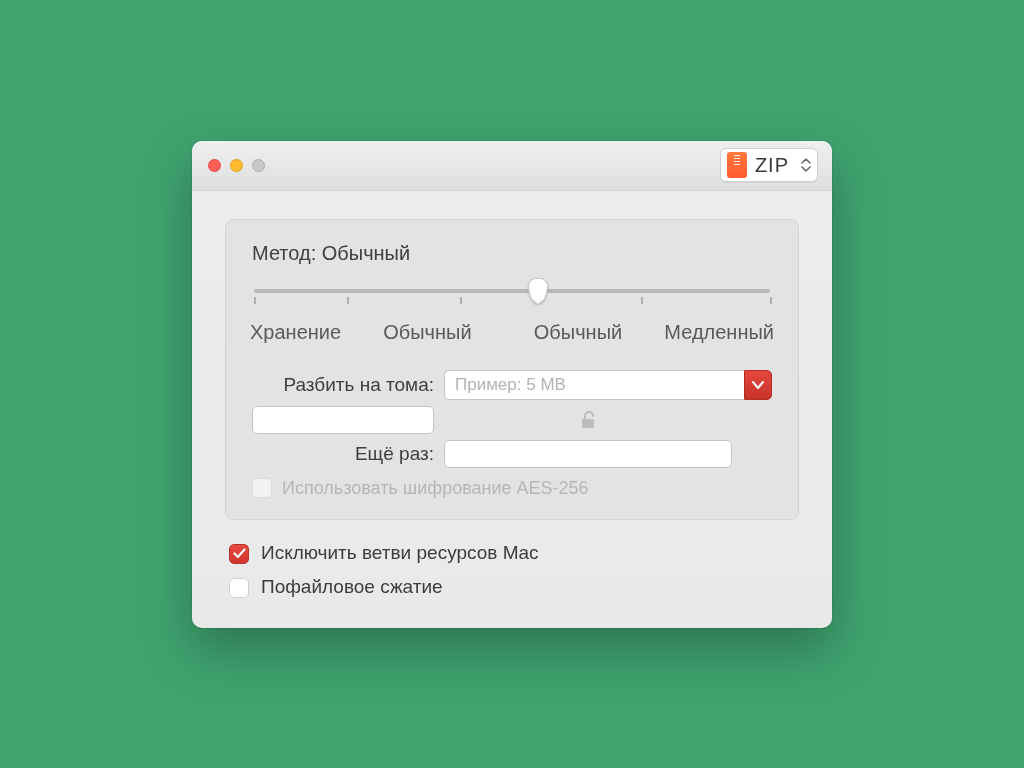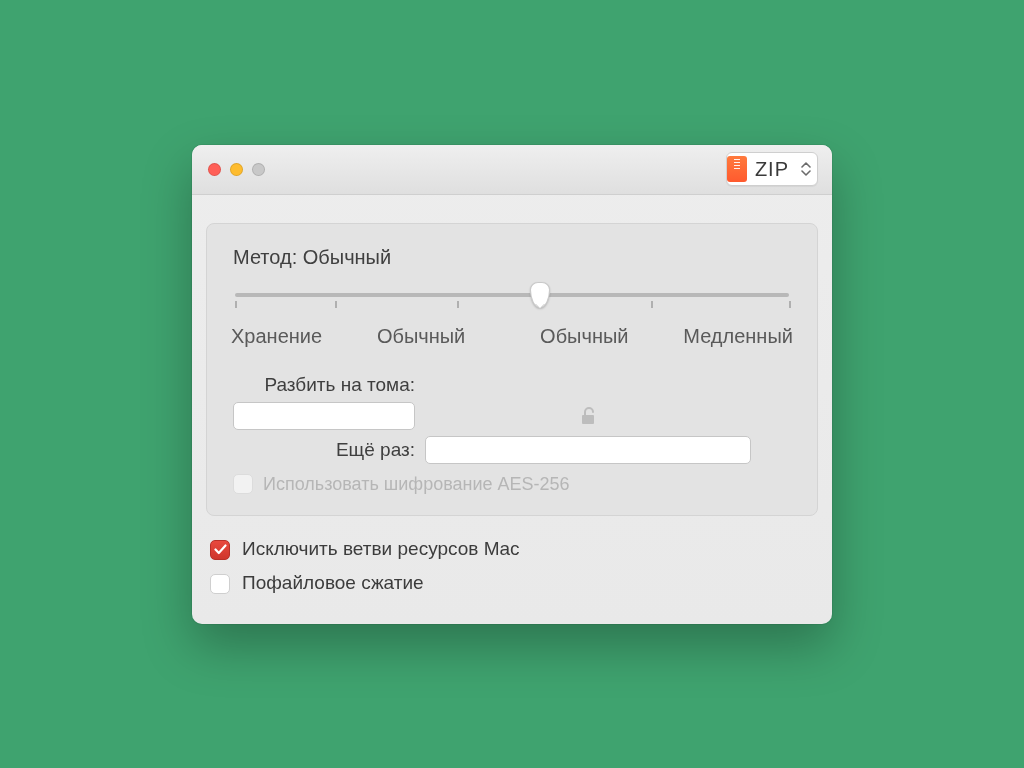--- a/index.html
+++ b/index.html
@@ -37,42 +37,42 @@
   .dot.yellow { background: #febc2e; }
   .dot.green  { background: #c8c8c8; }
 
   .format-chip {
     display: flex;
     align-items: center;
     gap: 8px;
     background: #ffffff;
     border: 1px solid #cfcfcf;
     border-radius: 6px;
-    padding: 3px 6px 3px 0;
+    padding: 3px 6px 3px 6px;
     box-shadow: 0 1px 1px rgba(0,0,0,0.06);
   }
   .format-chip .file-icon {
     width: 20px; height: 26px;
     background: linear-gradient(#ff7a3d, #ff5a2e);
     border-radius: 3px;
     position: relative;
   }
   .format-chip .file-icon::after {
     content: ""; position: absolute;
     top: 3px; left: 50%; transform: translateX(-50%);
     width: 6px; height: 10px;
     background:
       repeating-linear-gradient(#fff 0 1.5px, transparent 1.5px 3px);
     opacity: .9;
   }
   .format-chip .label { font-size: 20px; letter-spacing: 1px; color: #3a3a3a; }
   .format-chip .stepper { display: flex; flex-direction: column; margin-left: 4px; }
   .format-chip .stepper svg { display: block; }
 
-  .content { padding: 28px 14px 30px; }
+  .content { padding: 28px 33px 30px; }
 
   .panel {
     background: #e3e3e3;
     border: 1px solid #d4d4d4;
     border-radius: 8px;
     padding: 22px 26px 20px;
   }
 
   .method-label { font-size: 20px; color: #404040; margin-bottom: 18px; }
 
@@ -189,20 +189,28 @@
         <span>Хранение</span>
         <span>Обычный</span>
         <span>Обычный</span>
         <span>Медленный</span>
       </div>
 
       <div class="form">
 
         <div class="row">
           <div class="lab">Разбить на тома:</div>
+          <div class="combo" style="grid-column: 2 / span 2;">
+            <input type="text" placeholder="Пример: 5 MB" style="">
+            <div class="drop">
+              <svg width="12" height="10" viewBox="0 0 12 10">
+                  <path d="M1 2 L6 8 L11 2" fill="none" stroke="#fff" stroke-width="2" stroke-linecap="round" stroke-linejoin="round"></path>
+                </svg>
+            </div>
+          </div>
         </div>
 
         <div class="row">
           <input class="textin" type="password" style="">
           <div class="lock">
             <svg width="18" height="20" viewBox="0 0 18 20">
                 <path d="M4 9 h10 a1 1 0 0 1 1 1 v7 a1 1 0 0 1 -1 1 h-10 a1 1 0 0 1 -1 -1 v-7 a1 1 0 0 1 1 -1 Z" fill="#bdbdbd"></path>
                 <path d="M6 9 V6 a4 4 0 0 1 8 0" fill="none" stroke="#bdbdbd" stroke-width="2" stroke-linecap="round"></path>
               </svg>
           </div>

